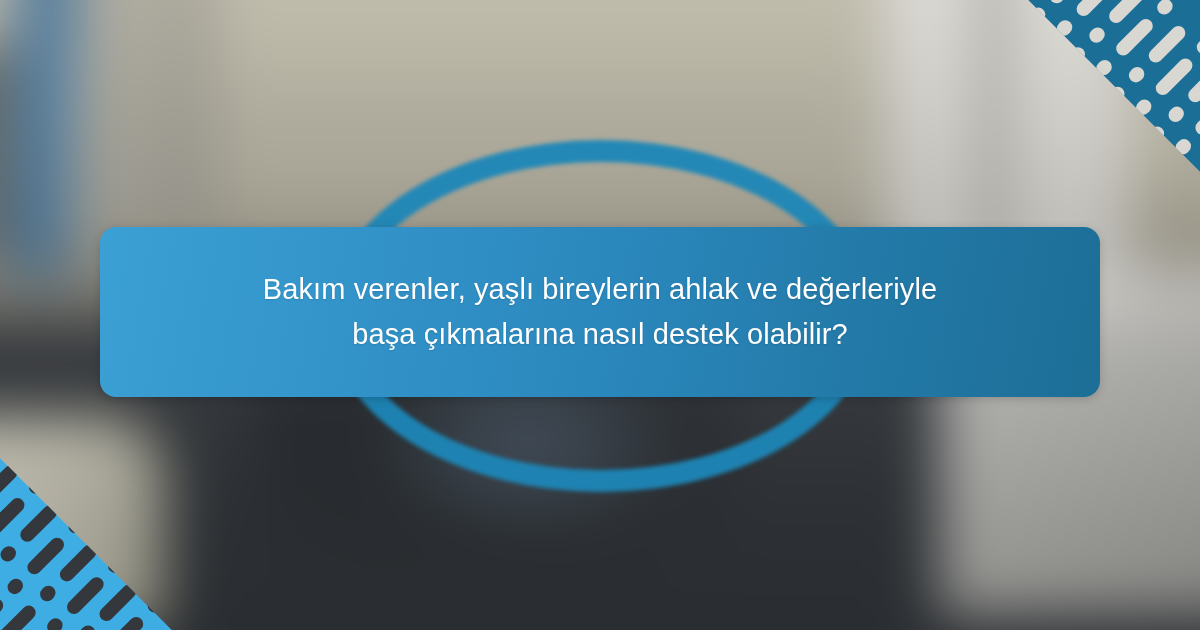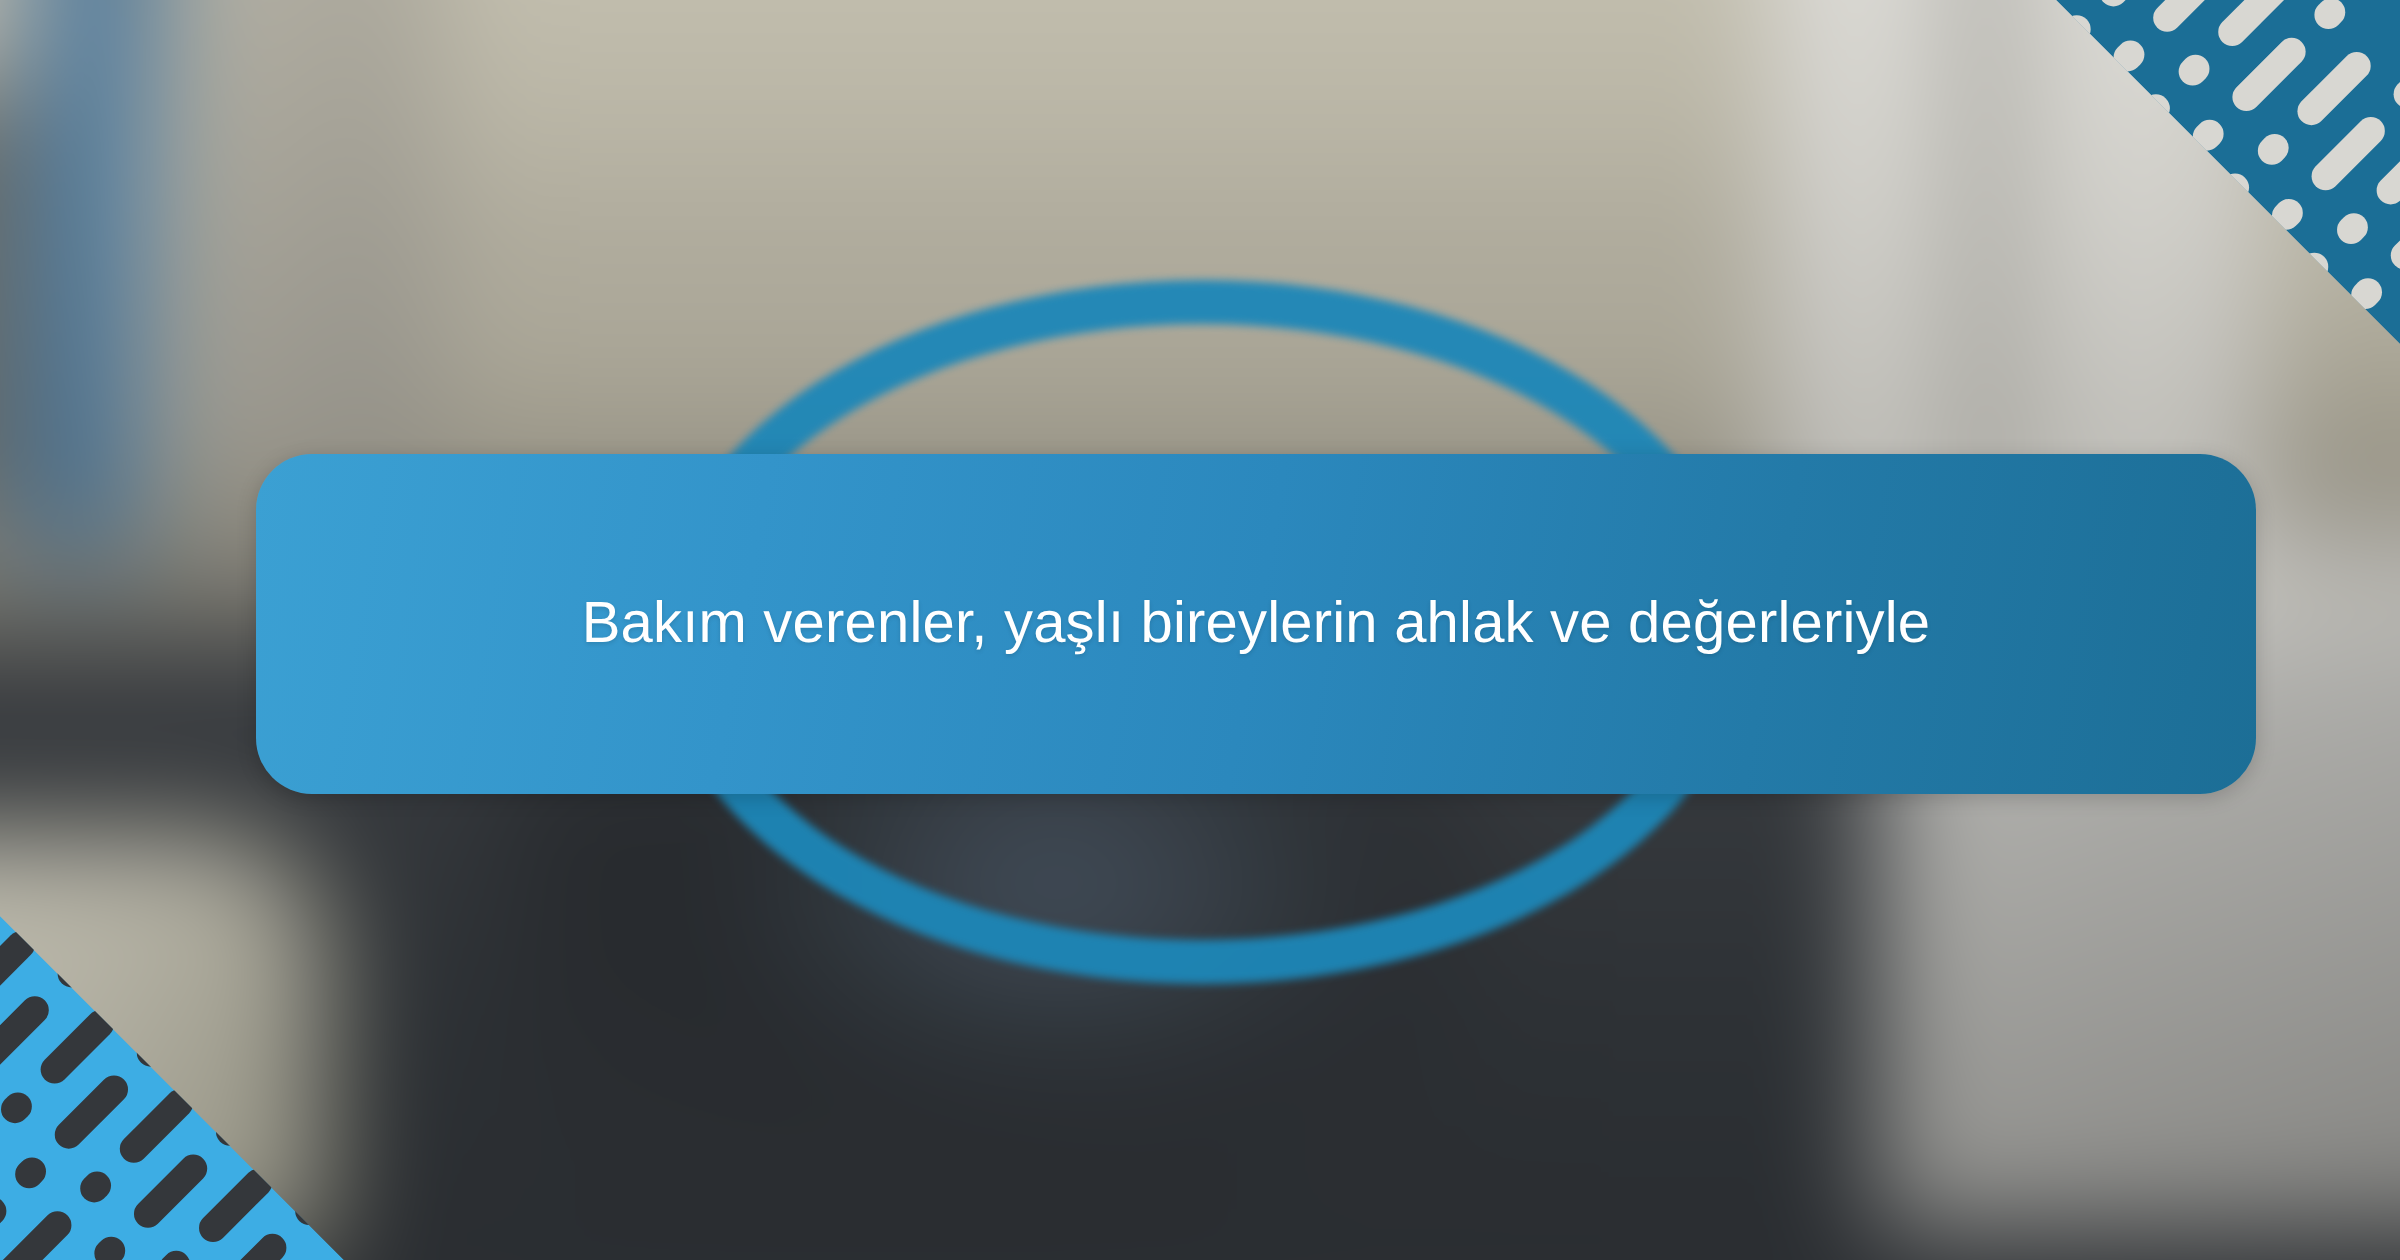--- a/index.html
+++ b/index.html
@@ -150,29 +150,28 @@
   .corner-tr { right: 0; top: 0; }
   .corner-bl { left: 0; bottom: 0; }
 
   
   .card {
     position: absolute;
     left: 100px;
     top: 227px;
     width: 1000px;
     height: 170px;
-    border-radius: 28px;
+    border-radius: 16px;
     background: linear-gradient(100deg, #3c9fd2 0%, #3596cb 22%, #2a86bb 48%, #227architecture 48%, #1f74a0 78%, #1b6d96 100%);
     box-shadow: 0 2px 10px rgba(0,0,0,.18);
     display: flex;
     align-items: center;
     justify-content: center;
     box-sizing: border-box;
     padding: 0 48px;
-    margin-left: 28px;
   }
   
   .card {
     background: linear-gradient(100deg, #3ba0d3 0%, #3394ca 25%, #2b88bd 50%, #237aa8 75%, #1c6e96 100%);
   }
 
   .card-title {
     margin: 0;
     color: #ffffff;
     font-size: 29px;
@@ -315,16 +314,17 @@
         <g transform="translate(-60,178)">
             <use href="#dashRowBL"></use>
           </g>
       </g>
     </g>
   </svg>
 
   <div class="card">
     <h1 class="card-title">
       <span class="line">Bakım verenler, yaşlı bireylerin ahlak ve değerleriyle</span>
+      <span class="line">başa çıkmalarına nasıl destek olabilir?</span>
     </h1>
   </div>
 
 </div>
 
 </body></html>

